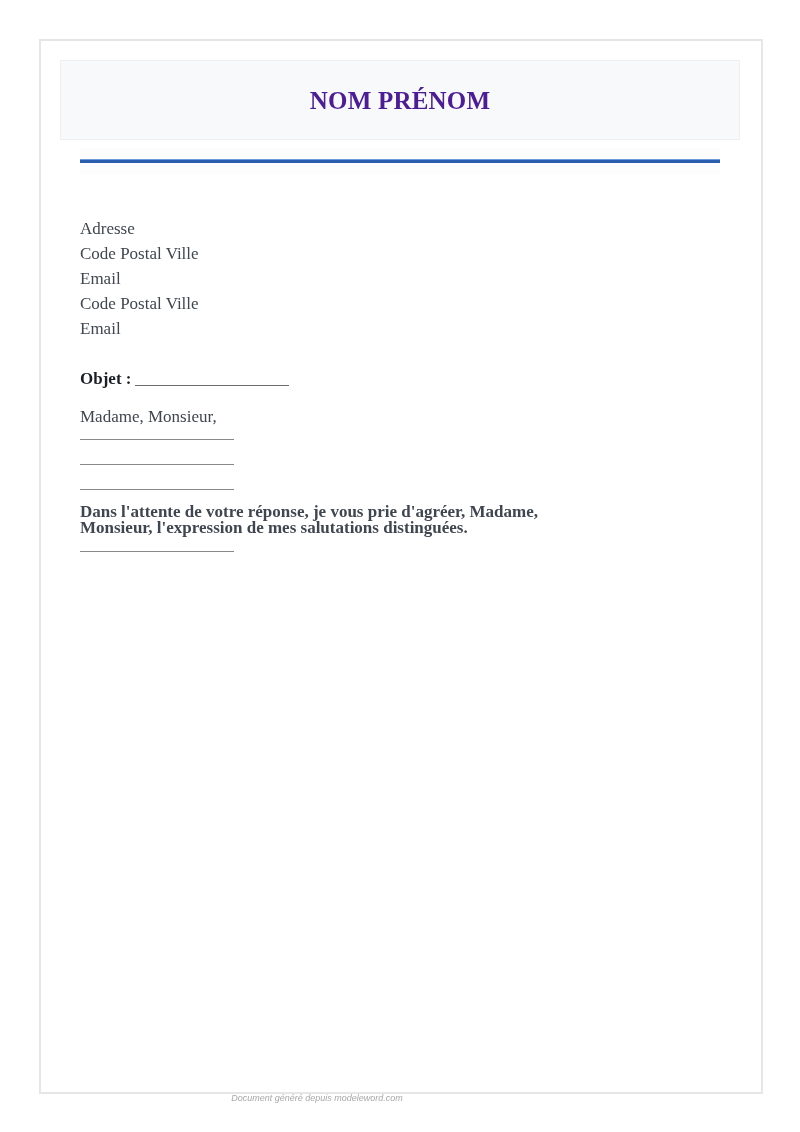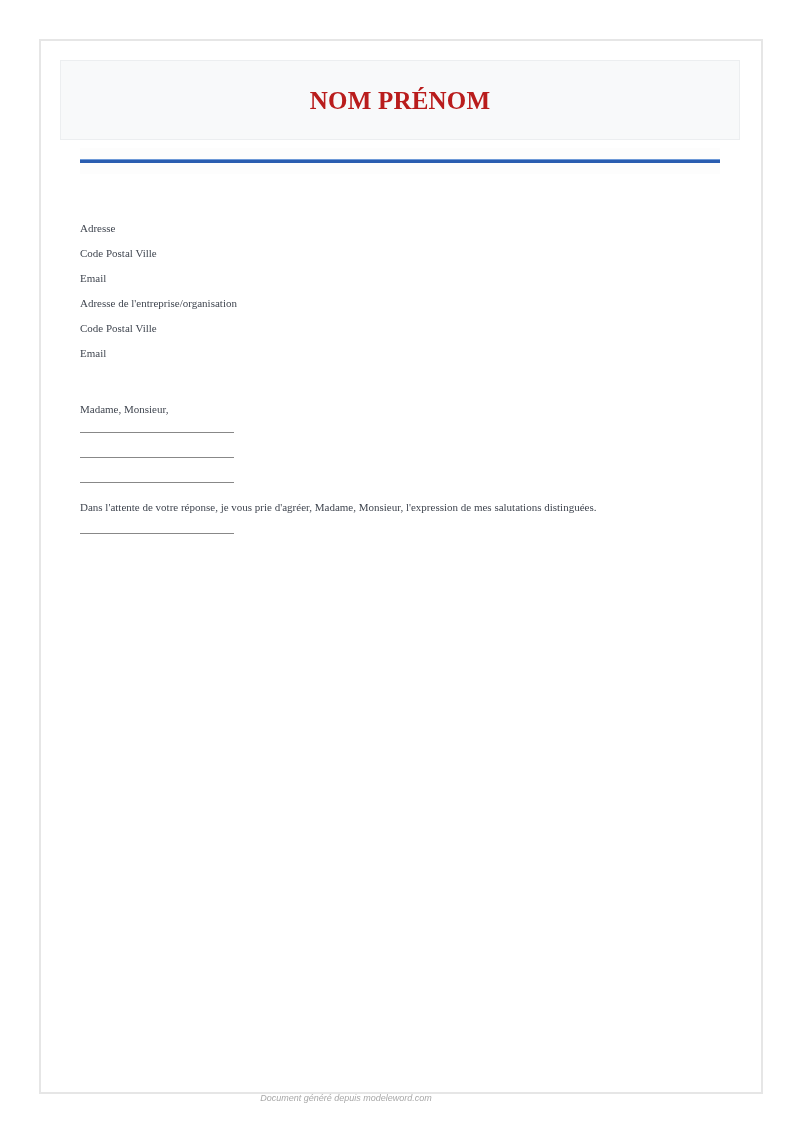--- a/index.html
+++ b/index.html
@@ -32,21 +32,21 @@
       background: #f8f9fa;
       border: 1px solid #eceef0;
       display: flex;
       align-items: center;
       justify-content: center;
     }
     .title {
       font-family: "Liberation Serif", "DejaVu Serif", serif;
       font-weight: bold;
       font-size: 25px;
-      color: #b91c1c;
+      color: #4c1d95;
       letter-spacing: 0.2px;
       margin: 0;
       padding-top: 2px;
     }
     .rule-wrap {
       position: absolute;
       left: 39px;
       top: 107px;
       width: 640px;
       height: 26px;
@@ -61,21 +61,21 @@
       background: #2a5db0;
       border-top: 1px solid #6f9ad8;
       box-sizing: content-box;
     }
     .content {
       position: absolute;
       left: 39px;
       top: 175px;
       width: 640px;
       font-family: "Liberation Serif", "DejaVu Serif", serif;
-      font-size: 11px;
+      font-size: 17px;
       color: #404650;
     }
     .line {
       height: 25px;
       line-height: 25px;
       white-space: nowrap;
     }
     .spacer-1 { height: 25px; }
     .objet {
       height: 25px;
@@ -88,86 +88,88 @@
     }
     .objet-fill {
       display: inline-block;
       width: 154px;
       height: 14px;
       border-bottom: 1px solid #6d6d6d;
       vertical-align: -2px;
       margin-left: 4px;
     }
     .greeting {
-      margin-top: 6px;
+      margin-top: 13px;
       height: 25px;
       line-height: 25px;
     }
     .blank {
       width: 154px;
       height: 1px;
       background: #888888;
     }
     .blank-row {
       height: 25px;
       position: relative;
     }
     .blank-row .blank {
       position: absolute;
       left: 0;
       top: 10px;
     }
     .closing {
-      line-height: 21px;
+      line-height: 16px;
       width: 520px;
+      font-weight: bold;
     }
     .sign-row {
       height: 30px;
       position: relative;
     }
     .sign-row .blank {
       position: absolute;
       left: 0;
       top: 15px;
     }
     .footer {
       position: absolute;
       top: 1093px;
       left: 0;
       width: 634px;
       text-align: center;
       font-family: "Liberation Sans", "DejaVu Sans", sans-serif;
       font-style: italic;
       font-size: 9px;
       color: #a8a8a8;
-      padding-left: 29px;
     }
   </style>
 </head>
 <body>
 
 <div class="page">
   <div class="header-box">
     <h1 class="title">NOM PRÉNOM</h1>
   </div>
 
   <div class="rule-wrap">
     <div class="blue-rule"></div>
   </div>
 
   <div class="content">
     <div class="line">Adresse</div>
     <div class="line">Code Postal Ville</div>
     <div class="line">Email</div>
-    <div class="line">Adresse de l'entreprise/organisation</div>
     <div class="line">Code Postal Ville</div>
     <div class="line">Email</div>
 
     <div class="spacer-1"></div>
 
+    <div class="objet">
+      <b>Objet :</b><span class="objet-fill"></span>
+    </div>
 
     <div class="greeting">Madame, Monsieur,</div>
 
     <div class="blank-row">
       <div class="blank"></div>
     </div>
     <div class="blank-row">
       <div class="blank"></div>
     </div>
     <div class="blank-row">

